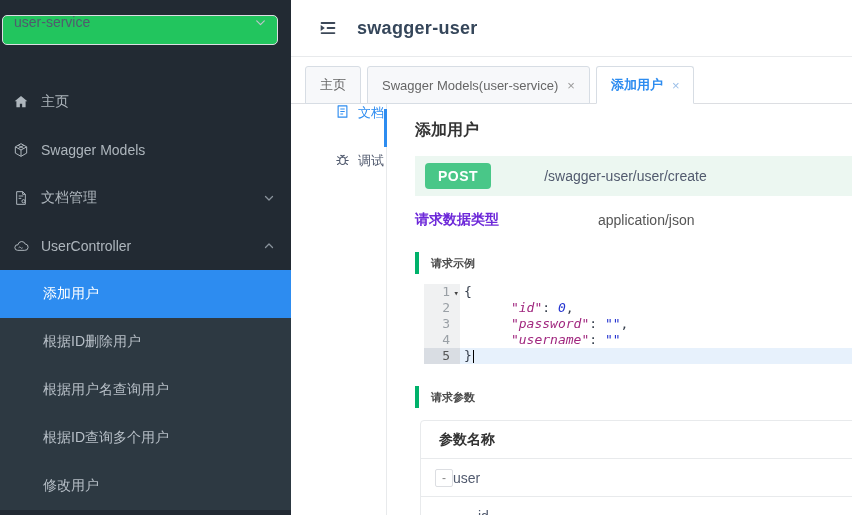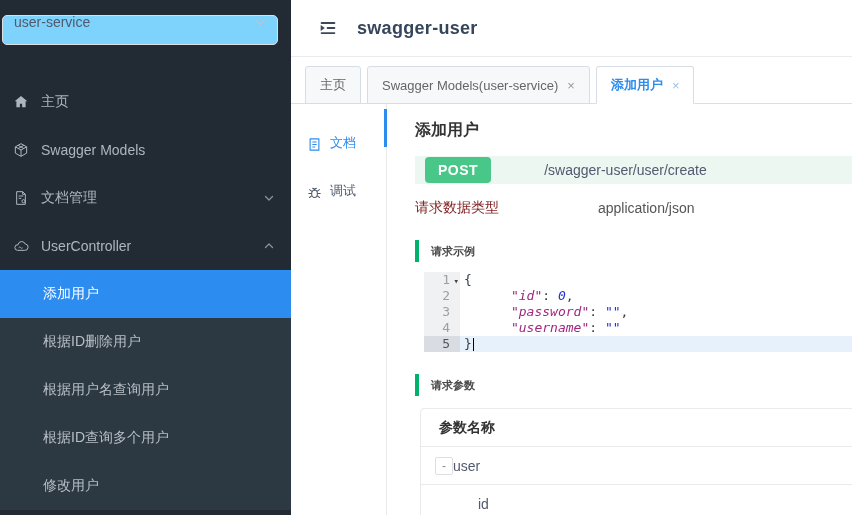--- a/index.html
+++ b/index.html
@@ -6,21 +6,21 @@
     --accent:#2d8cf0; --green:#49c788; --section-green:#00b26b;
     --sidebar-bg:#222a33; --submenu-bg:#2d3942;
   }
   *{margin:0;padding:0;box-sizing:border-box}
   html,body{width:852px;height:515px;overflow:hidden}
   body{font-family:"Liberation Sans","DejaVu Sans",sans-serif;background:#fff}
   .app{width:852px;height:515px;display:flex;overflow:hidden;background:#fff}
 
   
   .sidebar{width:291px;flex-shrink:0;background:var(--sidebar-bg);display:flex;flex-direction:column;overflow:hidden}
-  .service-select{margin:15px 13px 0 2px;height:30px;background:#7dd3fc;border:1px solid #dcdee2;border-radius:5px;
+  .service-select{margin:15px 13px 0 2px;height:30px;background:#22c55e;border:1px solid #dcdee2;border-radius:5px;
     display:flex;align-items:center;padding:0 10px 16px 11px;color:#515a6e;font-size:14px;cursor:pointer}
   .service-select .sel-label{flex:1}
   .service-select .icon{color:#c0c4cc;display:flex}
   .menu{margin-top:33px}
   .menu-item{height:48px;display:flex;align-items:center;padding:0 16px 0 13px;color:#aeb6bd;font-size:14px;cursor:pointer}
   .mi-icon{width:16px;height:16px;display:flex;align-items:center;justify-content:center;margin-right:12px;color:#aeb6bd}
   .mi-label{flex:1}
   .mi-chev{color:#8a939c;display:flex}
   .submenu{background:var(--submenu-bg)}
   .submenu-item{height:48px;display:flex;align-items:center;padding-left:43px;color:#b7bfc7;font-size:14px;cursor:pointer}
@@ -34,35 +34,35 @@
 
   .tabbar{height:47px;background:#fff;border-bottom:1px solid #dcdee2;display:flex;align-items:flex-end;padding-left:14px;flex-shrink:0}
   .tab{height:38px;margin-right:6px;margin-bottom:-1px;display:flex;align-items:center;padding:0 14px;
     background:#f7f8fa;border:1px solid #d7dde4;border-radius:3px 3px 0 0;font-size:13px;color:#666;cursor:pointer;white-space:nowrap}
   .tab.active{background:#fff;border-bottom-color:#fff;color:var(--accent);font-weight:bold}
   .tab-close{margin-left:9px;font-size:13px;color:#999;font-weight:normal;line-height:1;cursor:pointer}
   .tab.active .tab-close{color:#9bbfe8}
 
   .content{flex:1;display:flex;min-height:0}
   .inner-nav{width:96px;flex-shrink:0;border-right:1px solid #e8eaec;padding-top:0}
-  .inner-item{height:48px;display:flex;align-items:flex-end;padding-left:16px;font-size:13px;color:#515a6e;cursor:pointer;position:relative}
+  .inner-item{height:48px;display:flex;align-items:flex-start;padding-left:44px;font-size:13px;color:#515a6e;cursor:pointer;position:relative}
   .inner-item .ii-icon{display:flex;margin-right:8px;color:#515a6e}
   .inner-item.active{color:var(--accent)}
   .inner-item.active .ii-icon{color:var(--accent)}
   .inner-item.active::after{content:"";position:absolute;right:-1px;top:5px;bottom:5px;width:3px;background:var(--accent)}
 
   
   .doc{flex:1;min-width:0;padding:15px 0 0 28px;overflow:hidden}
   .op-title{font-size:16px;font-weight:bold;color:#333;line-height:22px;margin-bottom:15px}
-  .method-bar{height:28px;background:#ecf7f1;display:flex;align-items:center}
+  .method-bar{height:40px;background:#ecf7f1;display:flex;align-items:center}
   .method-badge{margin-left:10px;background:var(--green);color:#fff;font-weight:bold;font-size:14px;
     padding:5px 13px;border-radius:4px;letter-spacing:.5px}
   .api-path{margin-left:53px;font-size:14px;color:#515a6e}
   .meta-row{margin-top:14px;display:flex;align-items:center;font-size:14px;height:20px}
-  .meta-label{width:183px;font-weight:normal;color:#7f1d1d}
+  .meta-label{width:183px;font-weight:bold;color:#6d28d9}
   .meta-value{color:#555}
   .section-title{margin-top:22px;border-left:4px solid var(--section-green);padding:1px 0 1px 12px;
     font-size:11px;font-weight:bold;color:#4a4a4a;line-height:20px}
 
   .editor{margin:10px 0 0 9px;font-family:"DejaVu Sans Mono","Liberation Mono",monospace;font-size:13px}
   .code-line{display:flex;height:16px;line-height:16px}
   .gutter{width:36px;flex-shrink:0;background:#f0f1f2;color:#9aa0a6;position:relative;display:flex}
   .gutter .ln{flex:1;text-align:right;padding-right:10px}
   .gutter .fold{position:absolute;right:1px;top:1px;font-size:9px;color:#444;cursor:pointer}
   .code-cell{flex:1;padding-left:4px;white-space:pre;color:#333c4a}

